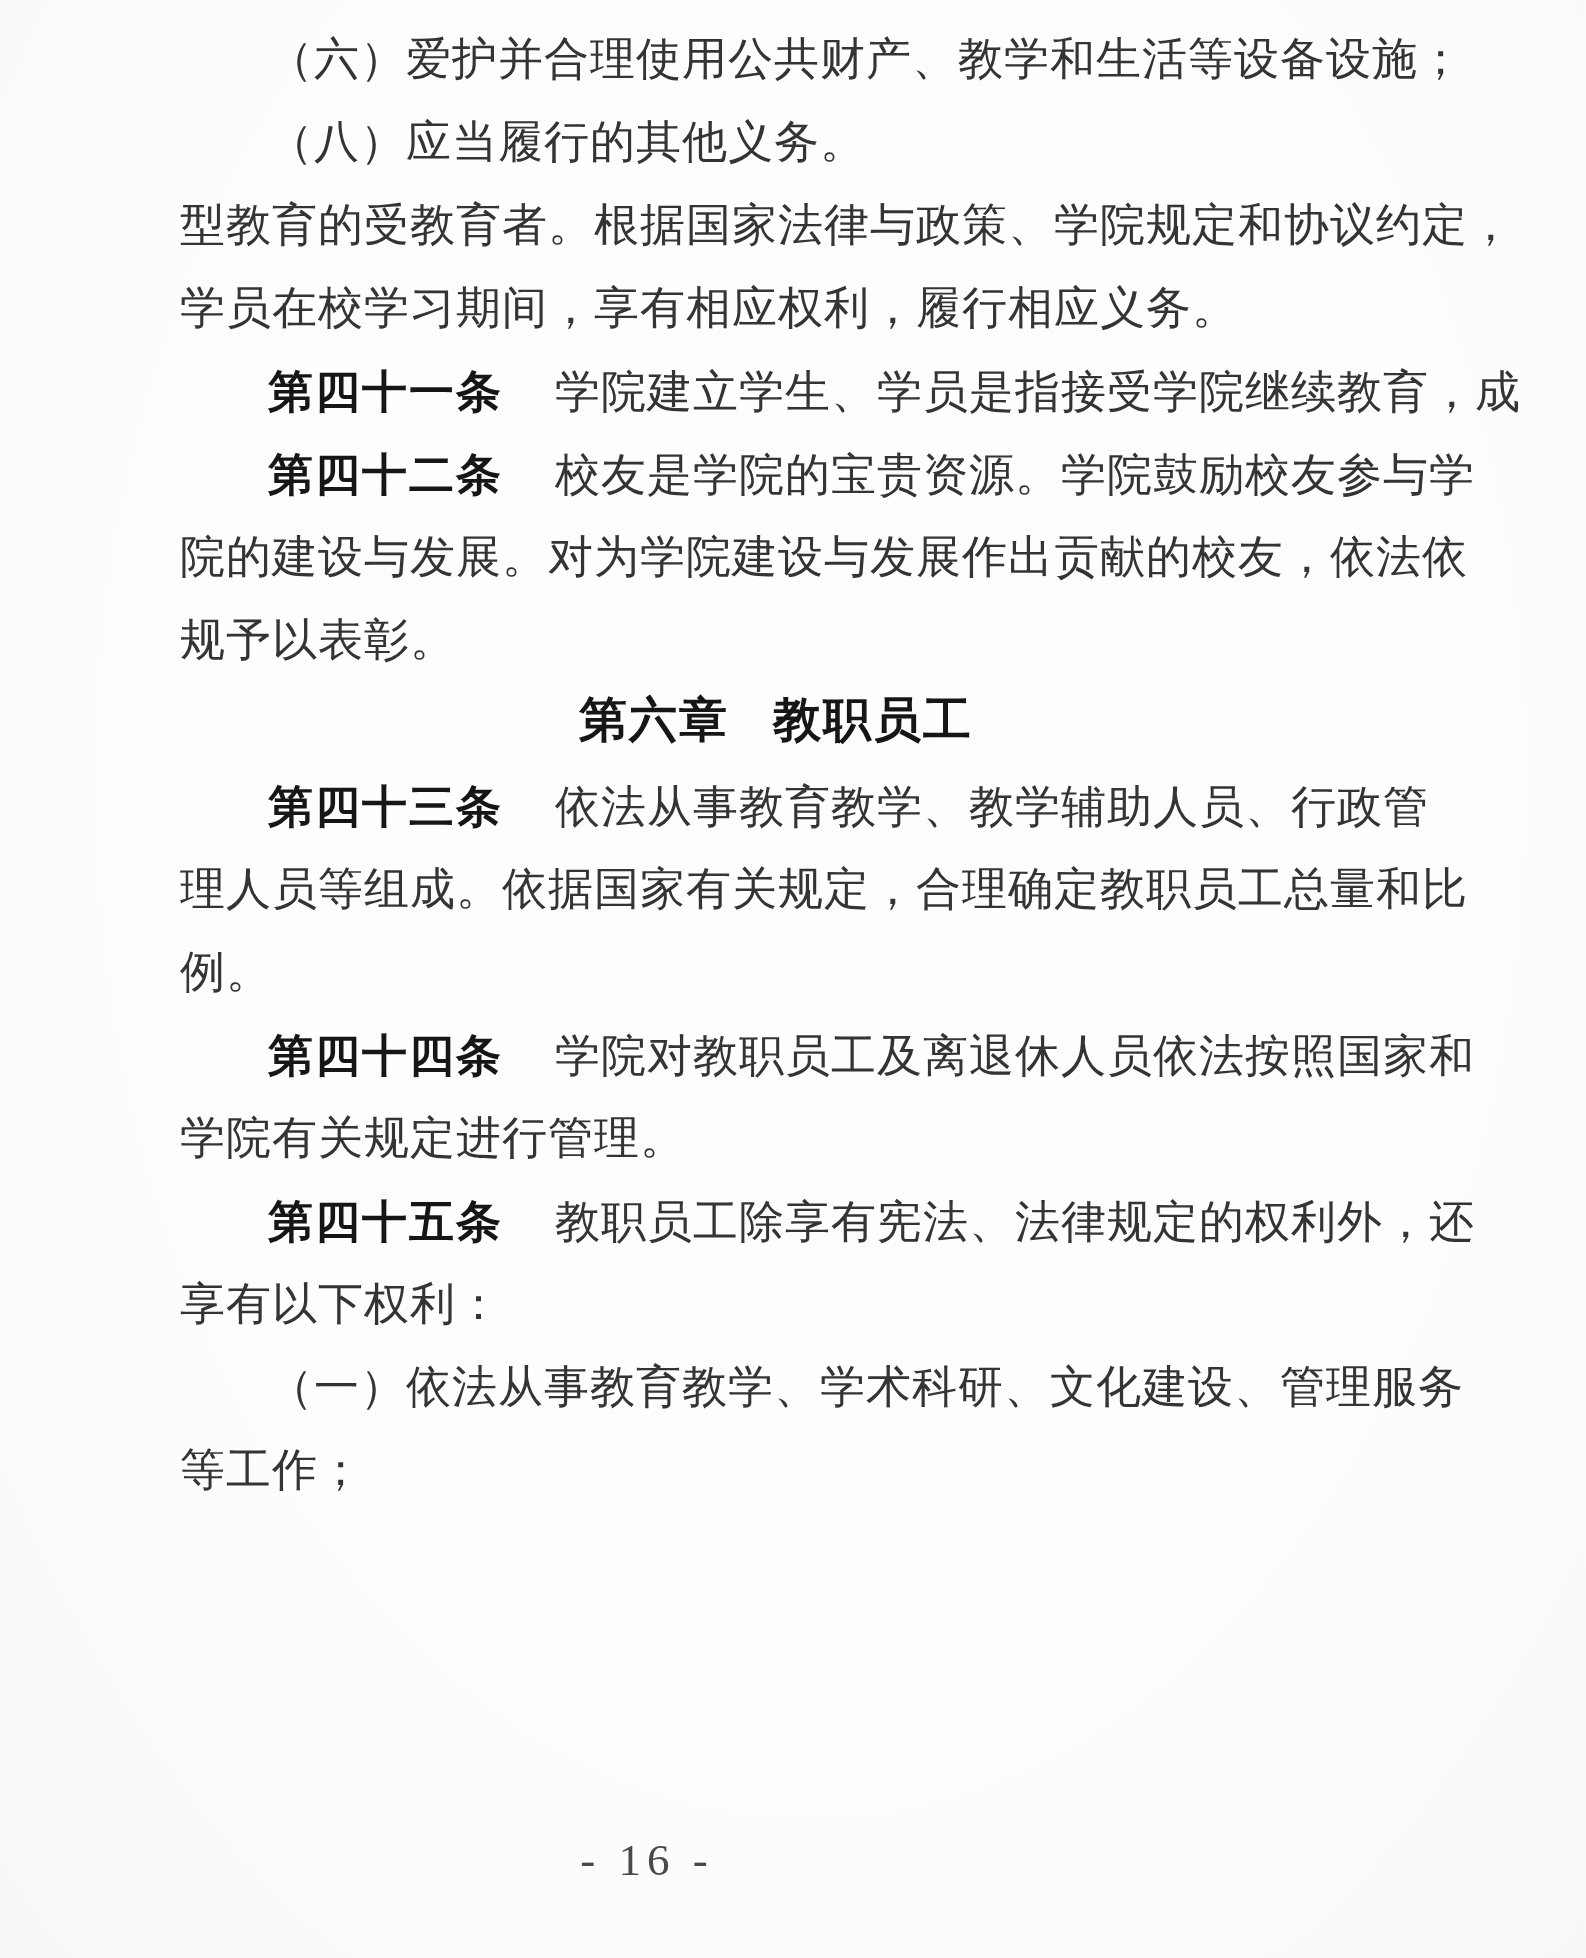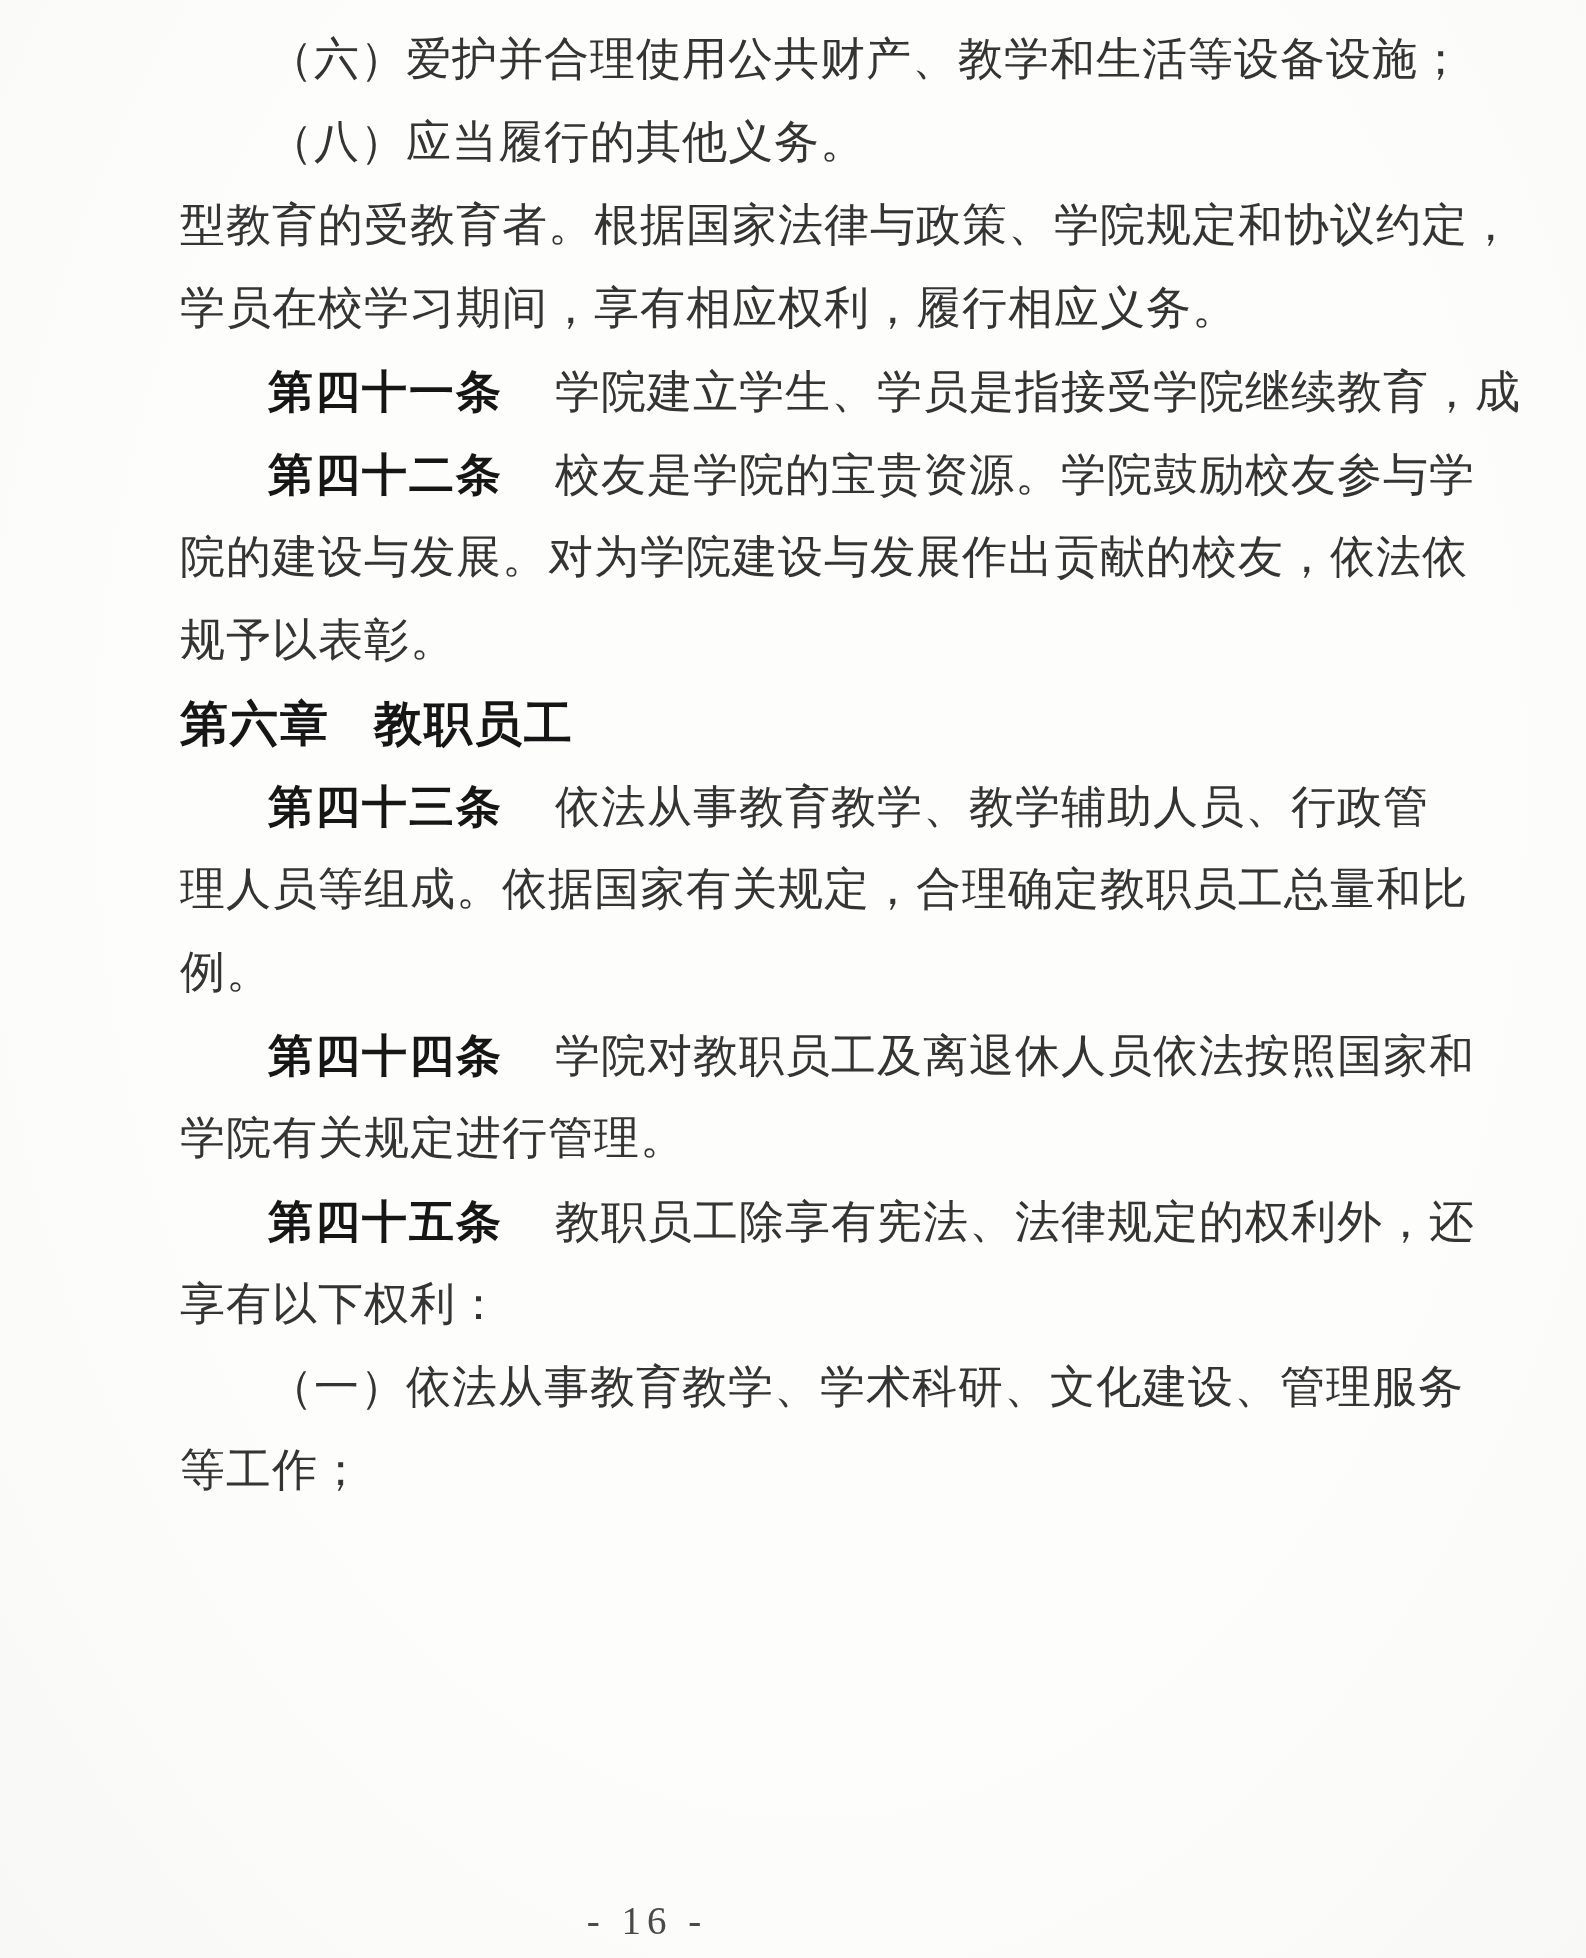--- a/index.html
+++ b/index.html
@@ -42,36 +42,37 @@
     padding-left: 88px;
   }
   .article-label {
     font-weight: bold;
     color: #161616;
     margin-right: 52px;
     font-family: "Liberation Sans", "DejaVu Sans", sans-serif;
     letter-spacing: 2px;
   }
   .line.chapter {
+    text-align: center;
     font-weight: bold;
     color: #161616;
     font-size: 48px;
-    font-family: Liberation Serif, serif;
+    font-family: Liberation Mono, monospace;
     letter-spacing: 2px;
   }
   .chapter-label {
     margin-right: 44px;
   }
   .footer {
     position: absolute;
     left: 0;
-    top: 1898px;
+    top: 1834px;
     width: 1294px;
     text-align: center;
-    font-size: 39px;
+    font-size: 45px;
     color: #4a4a4a;
     letter-spacing: 6px;
   }
 </style>
 </head>
 <body>
 
 <div class="page">
   <div class="content">
 

